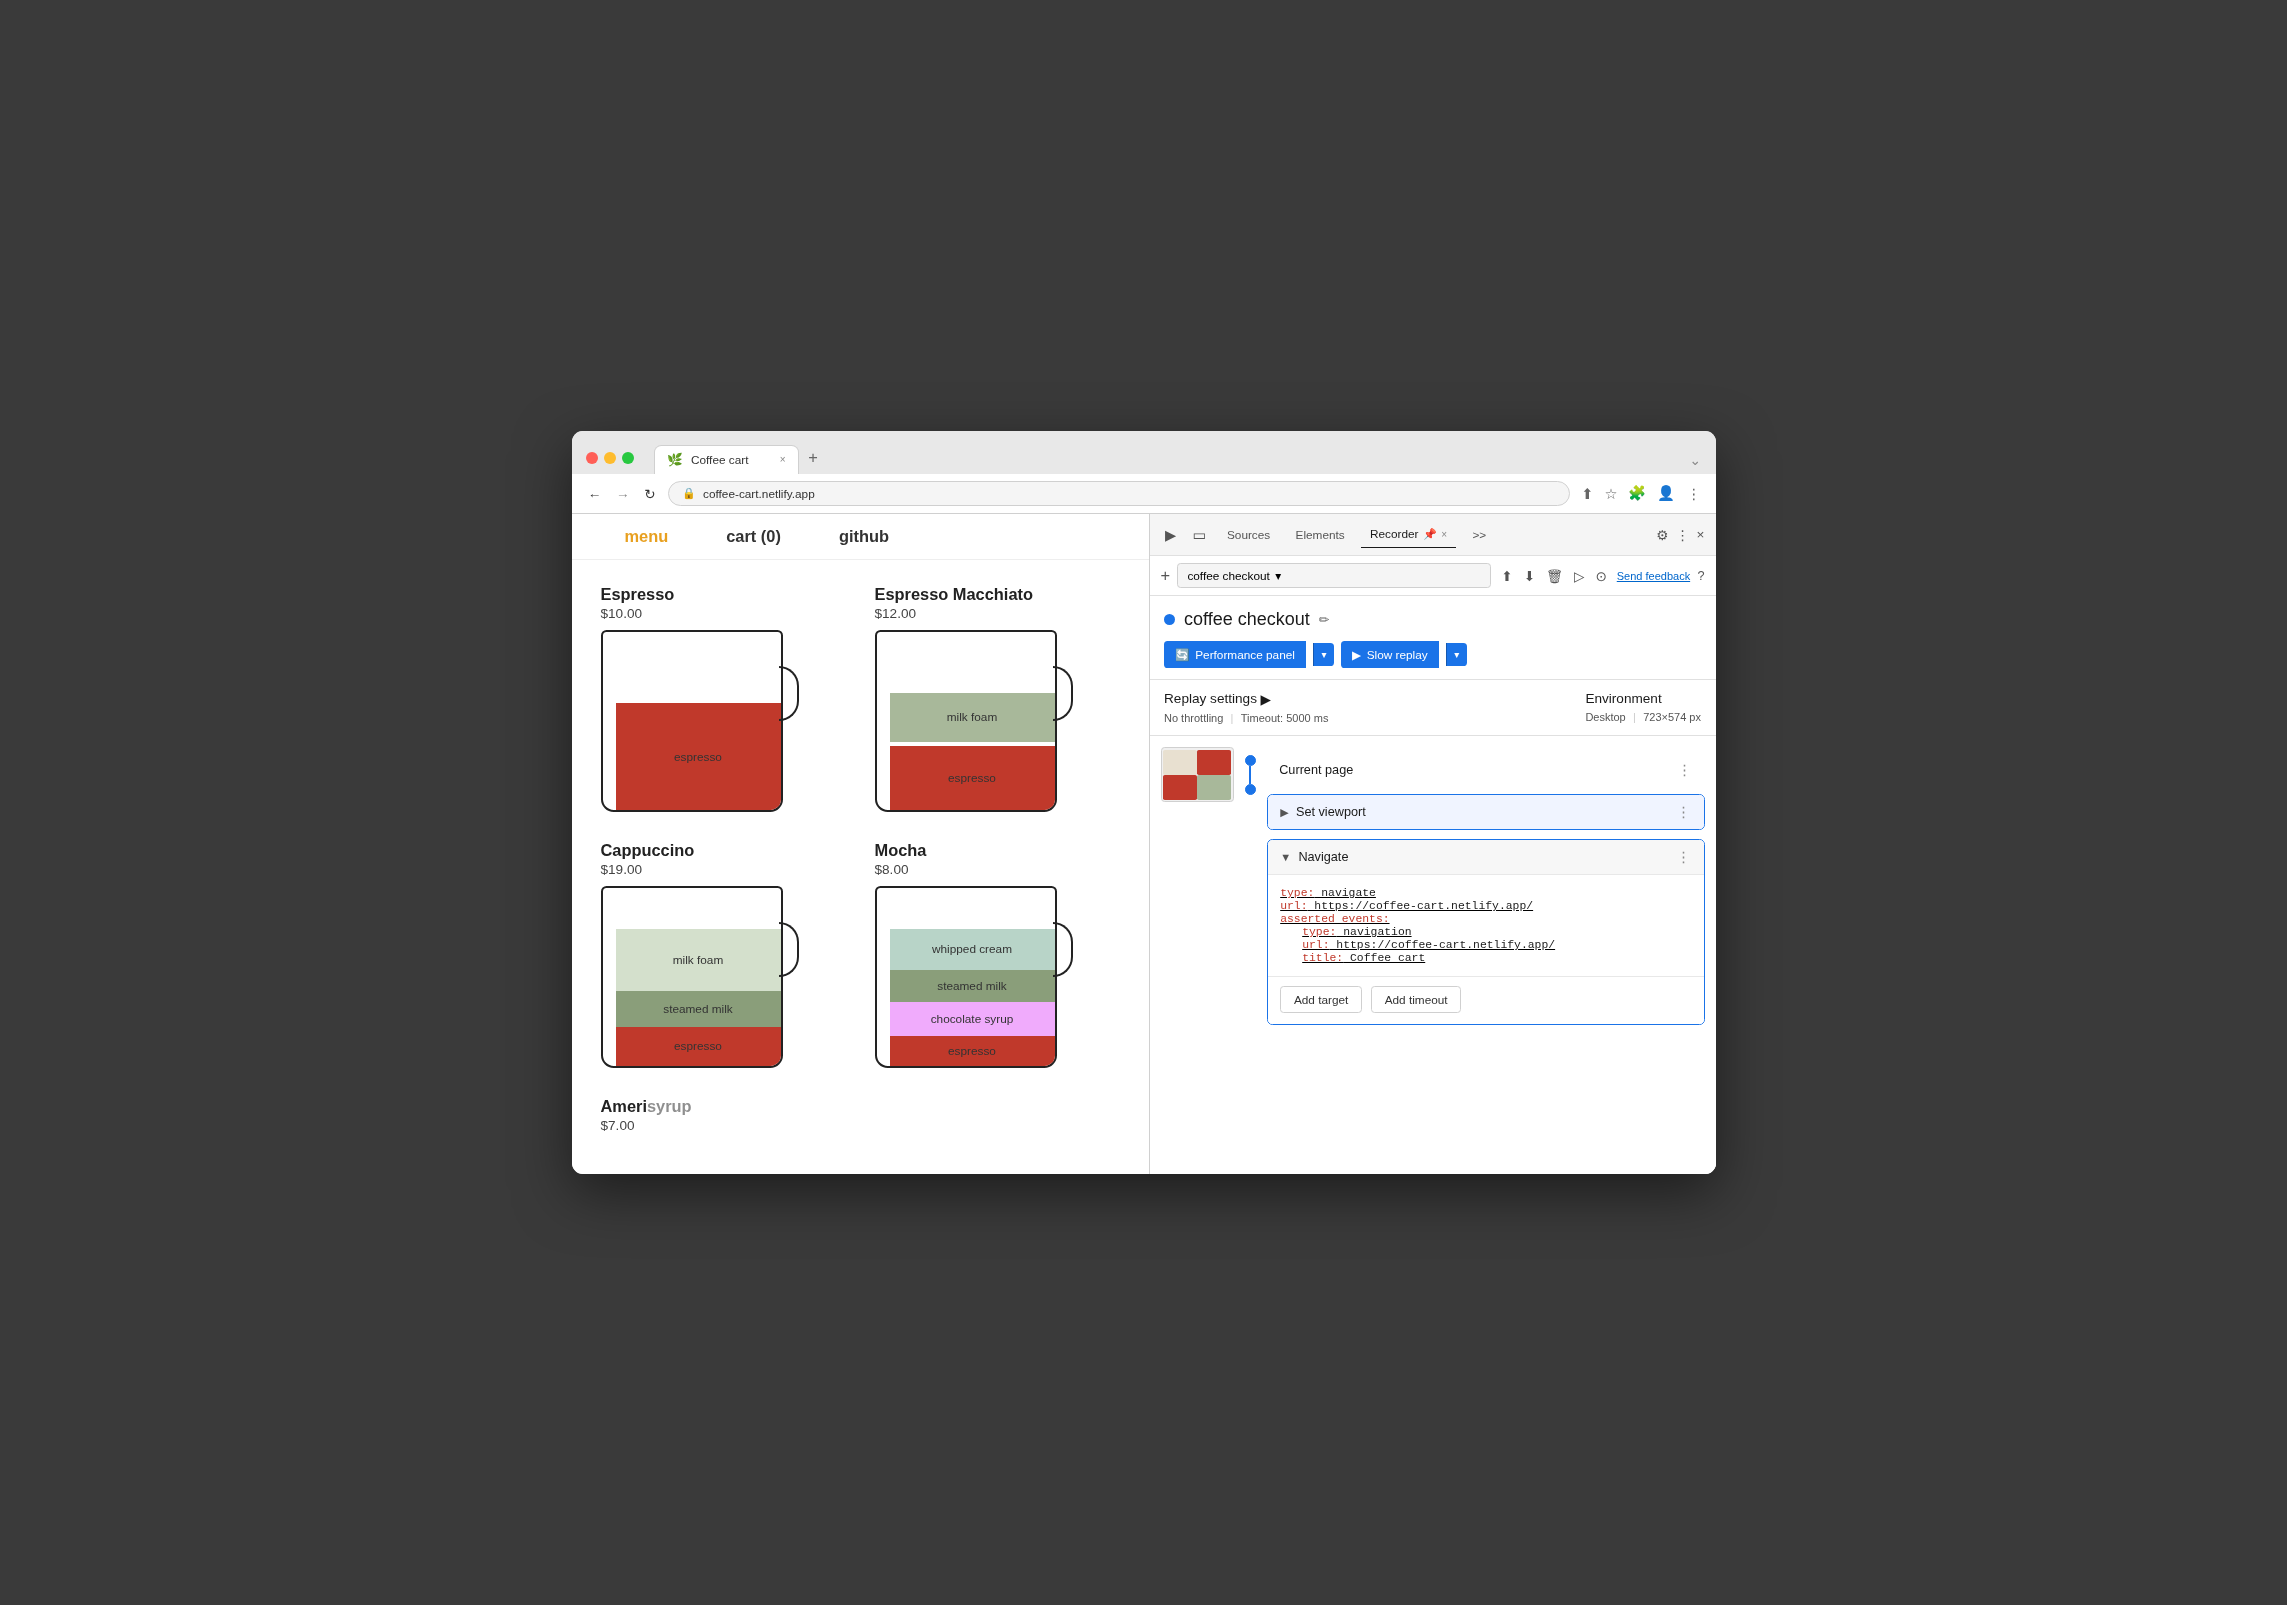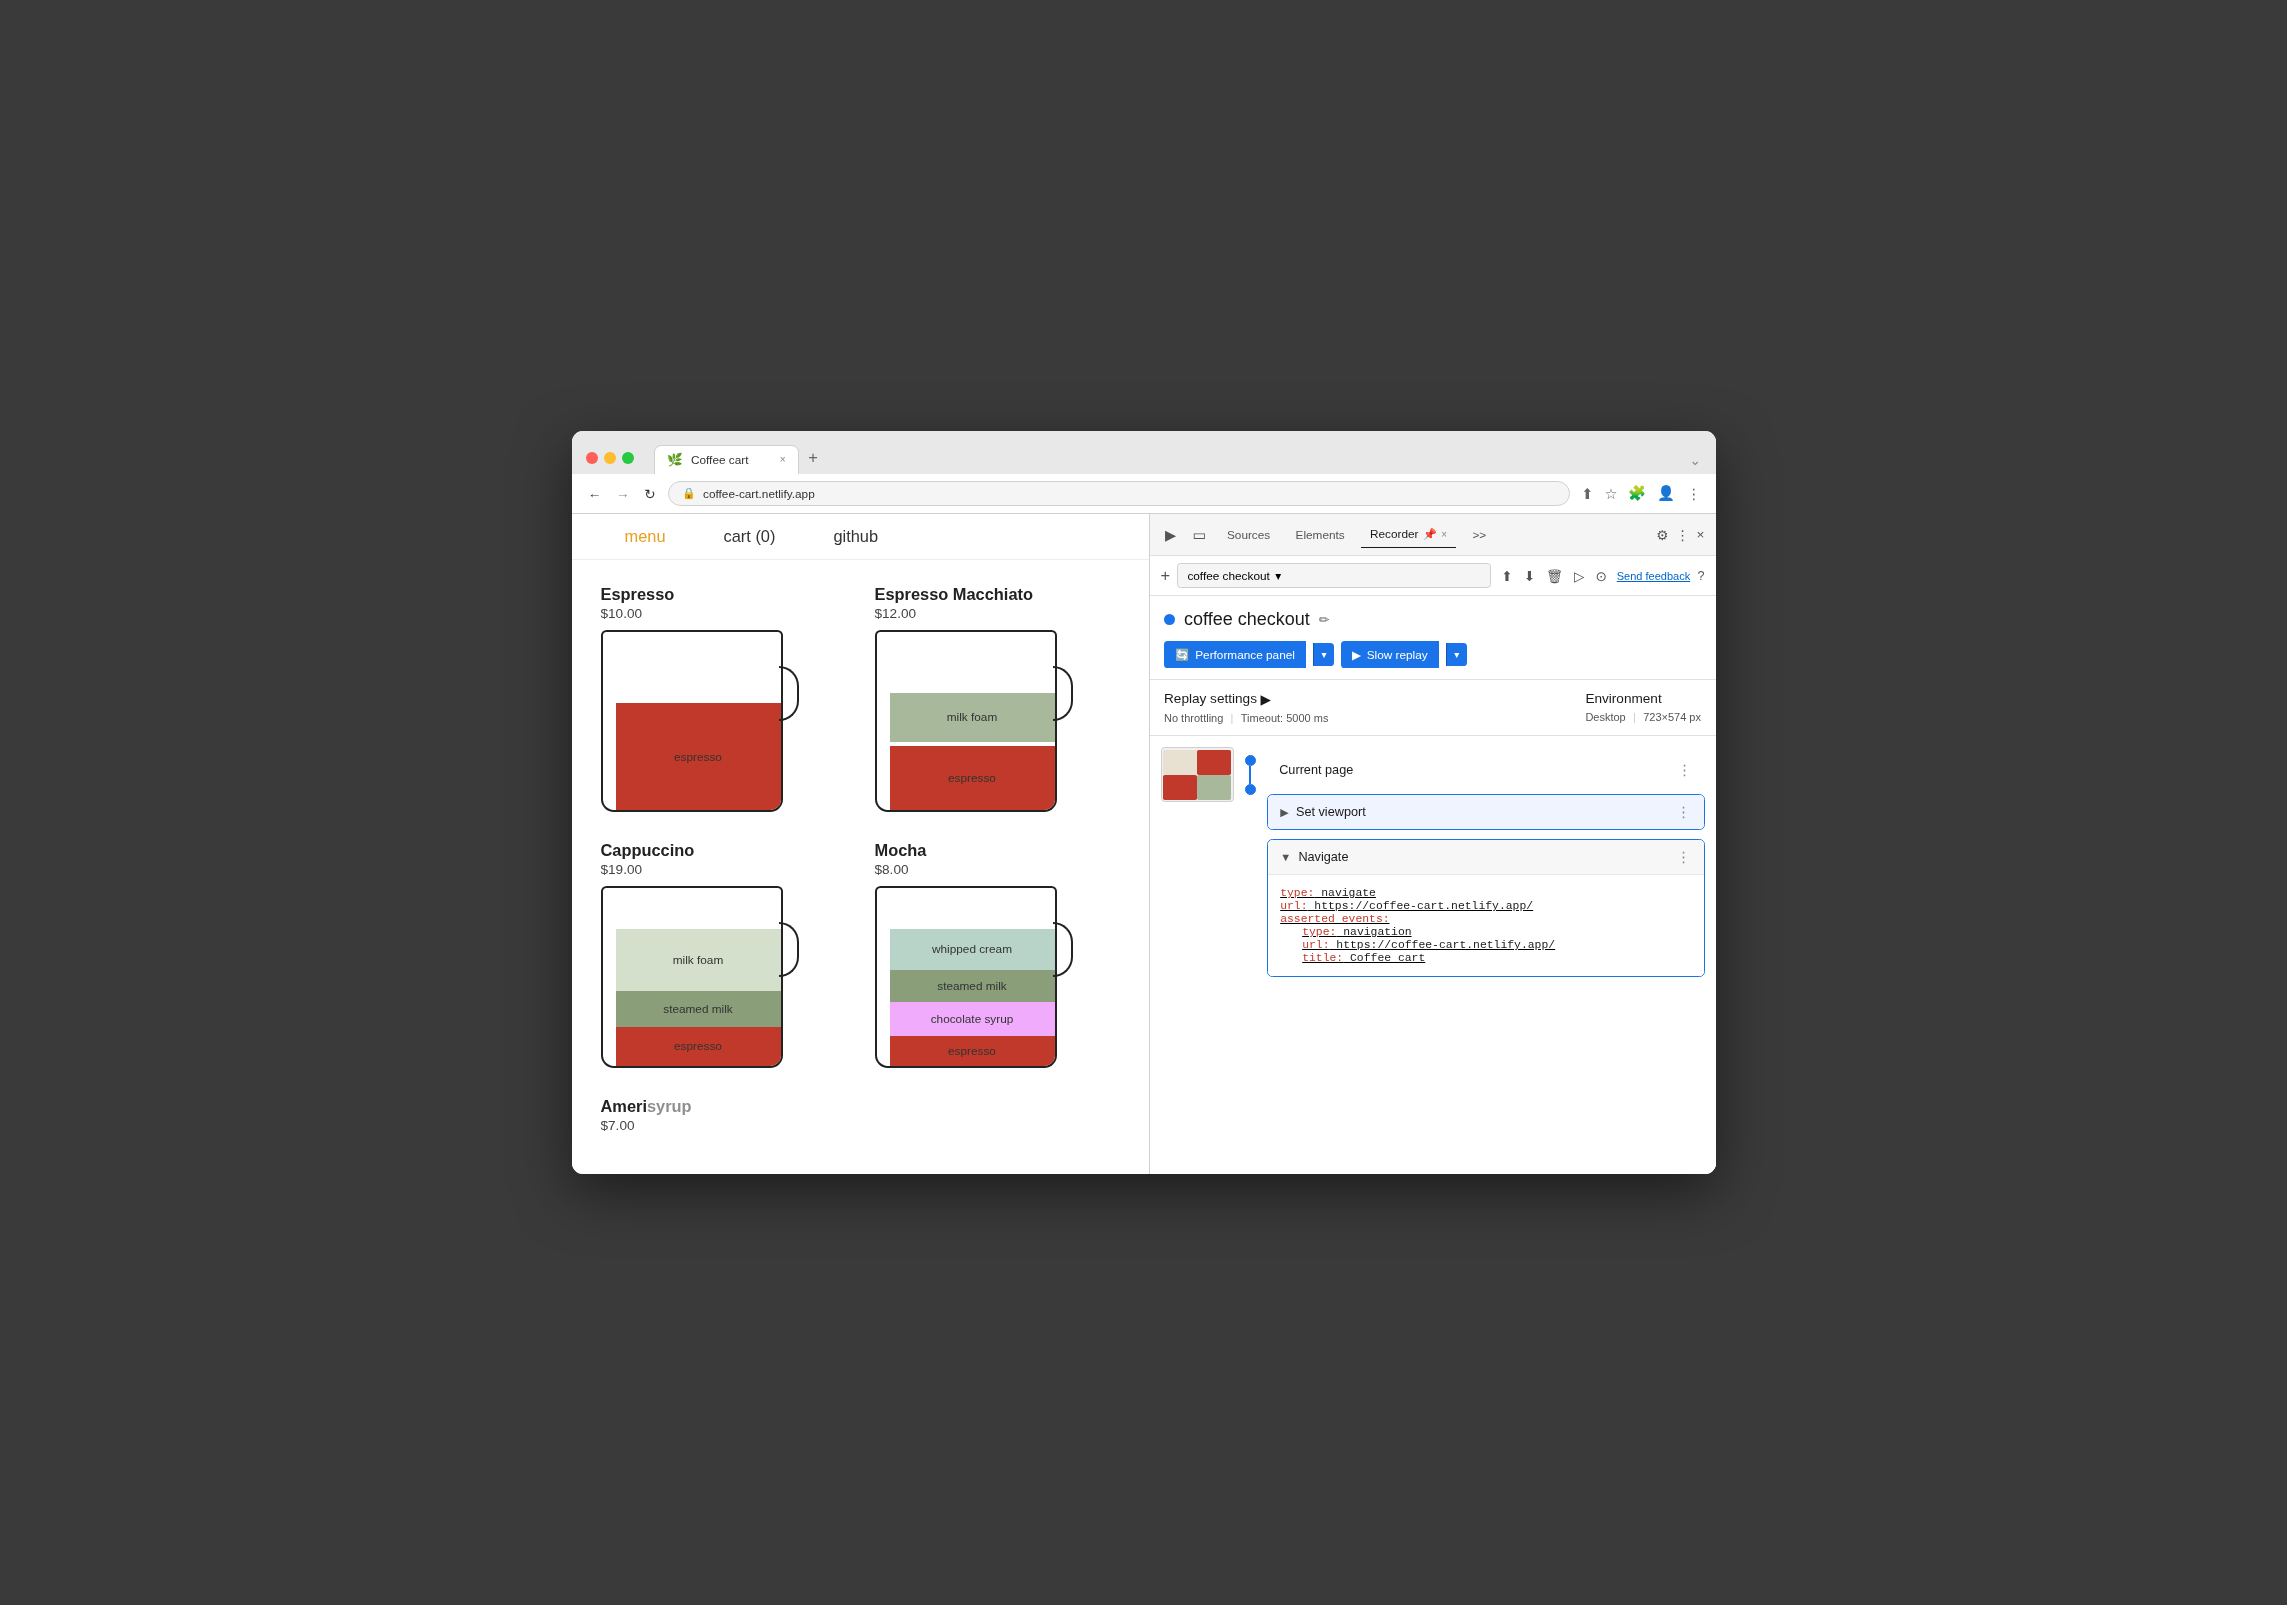--- a/index.html
+++ b/index.html
@@ -131,21 +131,21 @@
       display: flex;
       gap: 27px;
       padding: 12.7px 22px;
       border-bottom: 0.9px solid #eee;
       align-items: center;
     }
     .nav-link {
       font-size: 16.4px;
       color: #333;
       text-decoration: none;
-      font-weight: 400;
+      font-weight: 700;
       padding-left: 31px;
     }
     .nav-link.active { color: #e8a020; }
     .coffee-grid {
       display: grid;
       grid-template-columns: 1fr 1fr;
       gap: 0;
       padding: 14.5px;
     }
     .coffee-item {
@@ -804,20 +804,24 @@
                 <div class="code-line code-indent">
                   <span class="code-key">type:</span><span class="code-val"> navigation</span>
                 </div>
                 <div class="code-line code-indent">
                   <span class="code-key">url:</span><span class="code-val"> https://coffee-cart.netlify.app/</span>
                 </div>
                 <div class="code-line code-indent">
                   <span class="code-key">title:</span><span class="code-val"> Coffee cart</span>
                 </div>
               </div>
+              <div class="step-footer">
+                <button class="add-target-btn">Add target</button>
+                <button class="add-timeout-btn">Add timeout</button>
+              </div>
             </div>
           </div>
         </div>
       </div>
     </div>
   </div>
 </div>
 
 
 </body></html>

